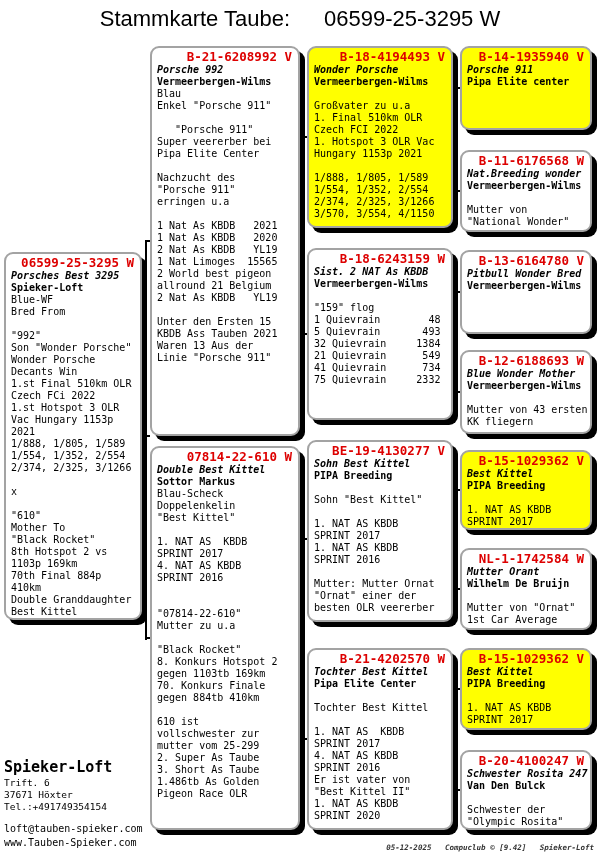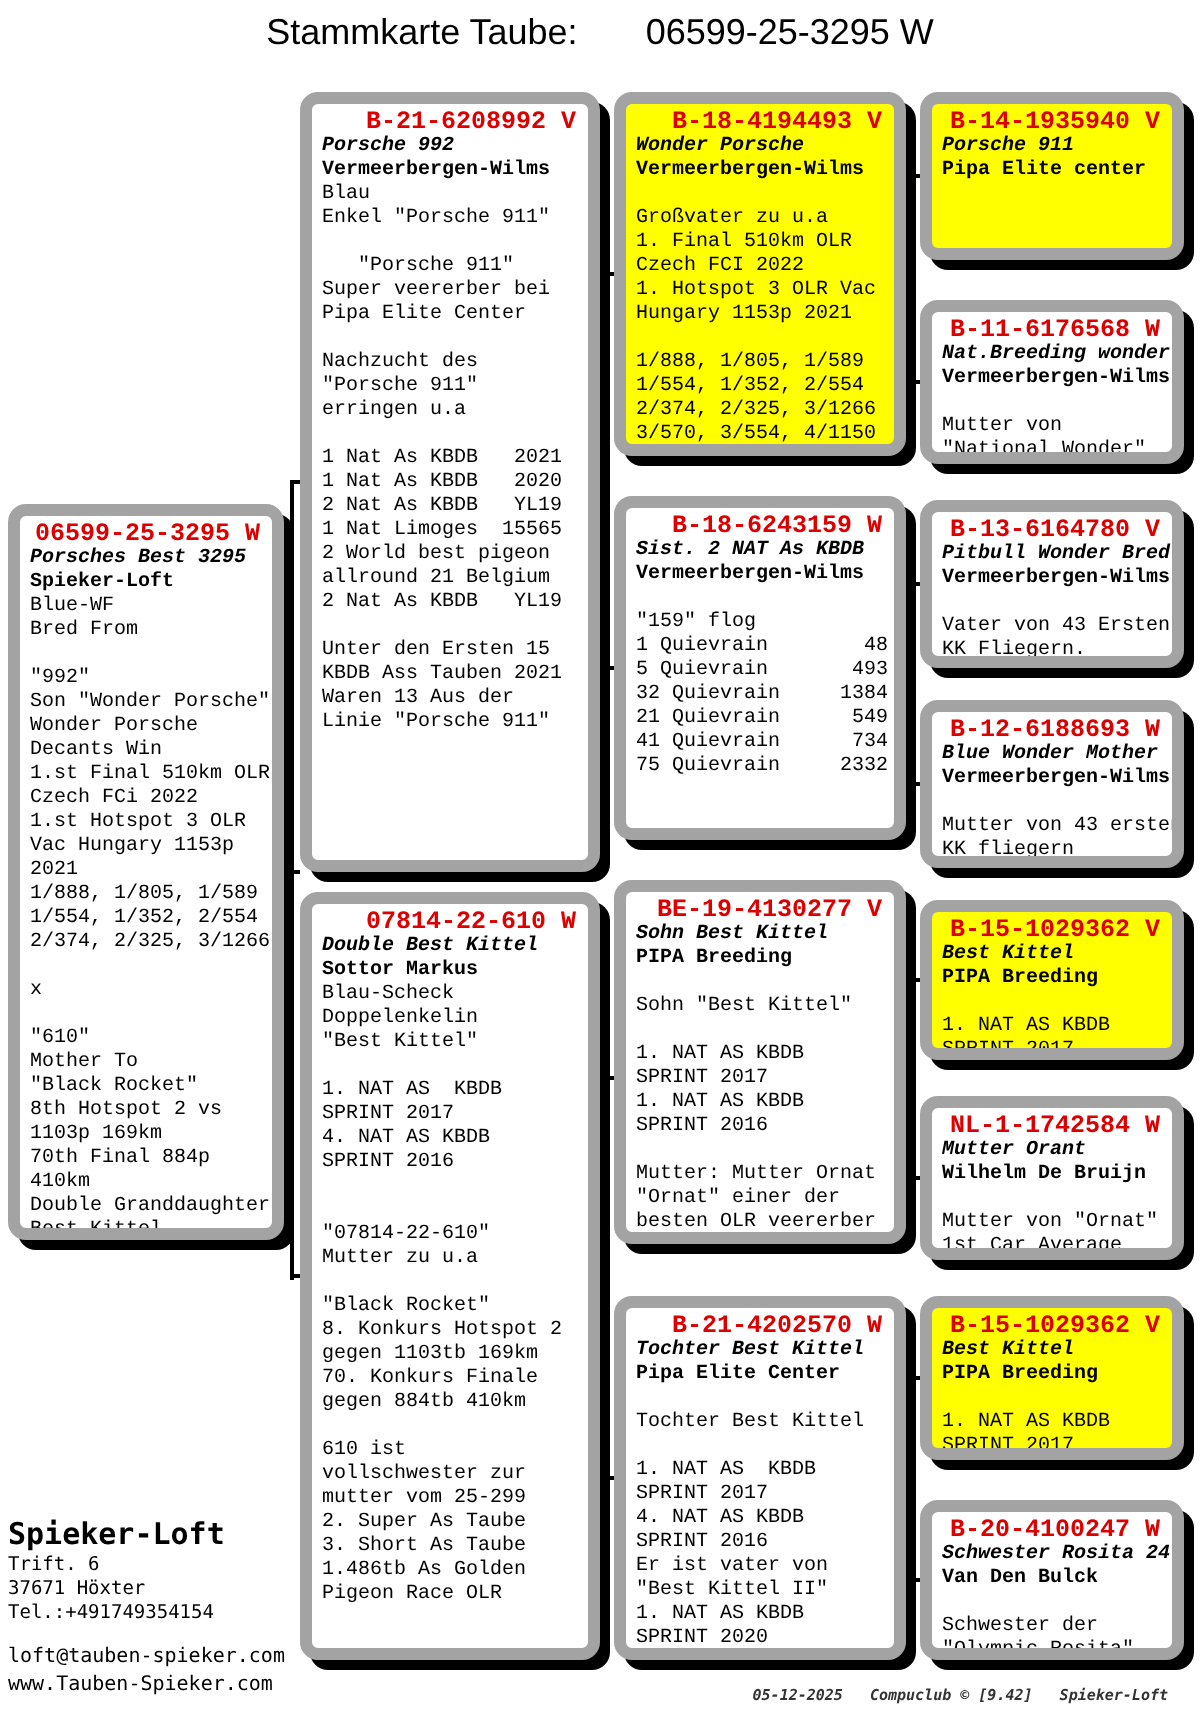--- a/index.html
+++ b/index.html
@@ -5,44 +5,44 @@
   * { margin:0; padding:0; box-sizing:border-box; }
   html,body { background:#888; }
   body { width:600px; }
   .stage {
     position:relative; width:600px; height:862px; background:#ffffff;
     overflow:hidden; font-family:"DejaVu Sans Mono", monospace; color:#000;
   }
   .title {
     position:absolute; top:6px; left:0; width:600px;
     display:flex; justify-content:center; gap:34px;
-    font-family:"Liberation Sans", sans-serif; font-size:18px; color:#000;
+    font-family:"Liberation Sans", sans-serif; font-size:22px; color:#000;
   }
   .box {
-    position:absolute; background:#ffffff; border:6px solid #a3a3a3;
+    position:absolute; background:#ffffff; border:2px solid #a3a3a3;
     border-radius:9px; box-shadow:5px 5px 0 0 #000;
-    padding:2px 4px 2px 5px; overflow:hidden;font-family:Liberation Mono, monospace;
+    padding:2px 4px 2px 5px; overflow:hidden;
   }
   .box.hl { background:#ffff00; }
   .ring {
     color:#dd0000; font-weight:bold; font-size:12.5px; line-height:14px;
     text-align:right; padding-right:2px; white-space:pre;
   }
   .pname { font-weight:bold; font-style:italic; font-size:10px; line-height:12px; white-space:pre; }
   .owner { font-weight:bold; font-size:10px; line-height:12px; white-space:pre; }
   .bodytext { font-size:10px; line-height:12px; white-space:pre; }
   .hline, .vline { position:absolute; background:#000; }
   .hline { height:2px; } .vline { width:2px; }
   .contact { position:absolute; left:4px; top:757px; }
   .loftname { font-weight:bold; font-size:15px; line-height:20px; }
   .addr { font-size:9.5px; line-height:12px; }
   .netline { font-size:10px; line-height:14px; }
   .net { margin-top:9px; }
   .footer {
-    position:absolute; right:16px; bottom:10px; font-size:7.5px;
+    position:absolute; right:6px; bottom:10px; font-size:7.5px;
     font-style:italic; font-weight:bold; color:#333; white-space:pre;
   }
 </style>
 </head>
 <body>
 
 <div class="stage">
 
   <div class="title">
     <span>Stammkarte Taube:</span>
@@ -249,23 +249,20 @@
     <div class="pname">Nat.Breeding wonder</div>
     <div class="owner">Vermeerbergen-Wilms</div>
     <div class="bodytext">
 Mutter von
 "National Wonder"</div>
   </div>
   <div class="box" style="left:460px;top:250px;width:132px;height:84px">
     <div class="ring">B-13-6164780 V</div>
     <div class="pname">Pitbull Wonder Bred</div>
     <div class="owner">Vermeerbergen-Wilms</div>
-    <div class="bodytext">
-Vater von 43 Ersten
-KK Fliegern.</div>
   </div>
   <div class="box" style="left:460px;top:350px;width:132px;height:84px">
     <div class="ring">B-12-6188693 W</div>
     <div class="pname">Blue Wonder Mother</div>
     <div class="owner">Vermeerbergen-Wilms</div>
     <div class="bodytext">
 Mutter von 43 ersten
 KK fliegern</div>
   </div>
   <div class="box hl" style="left:460px;top:450px;width:132px;height:80px">

